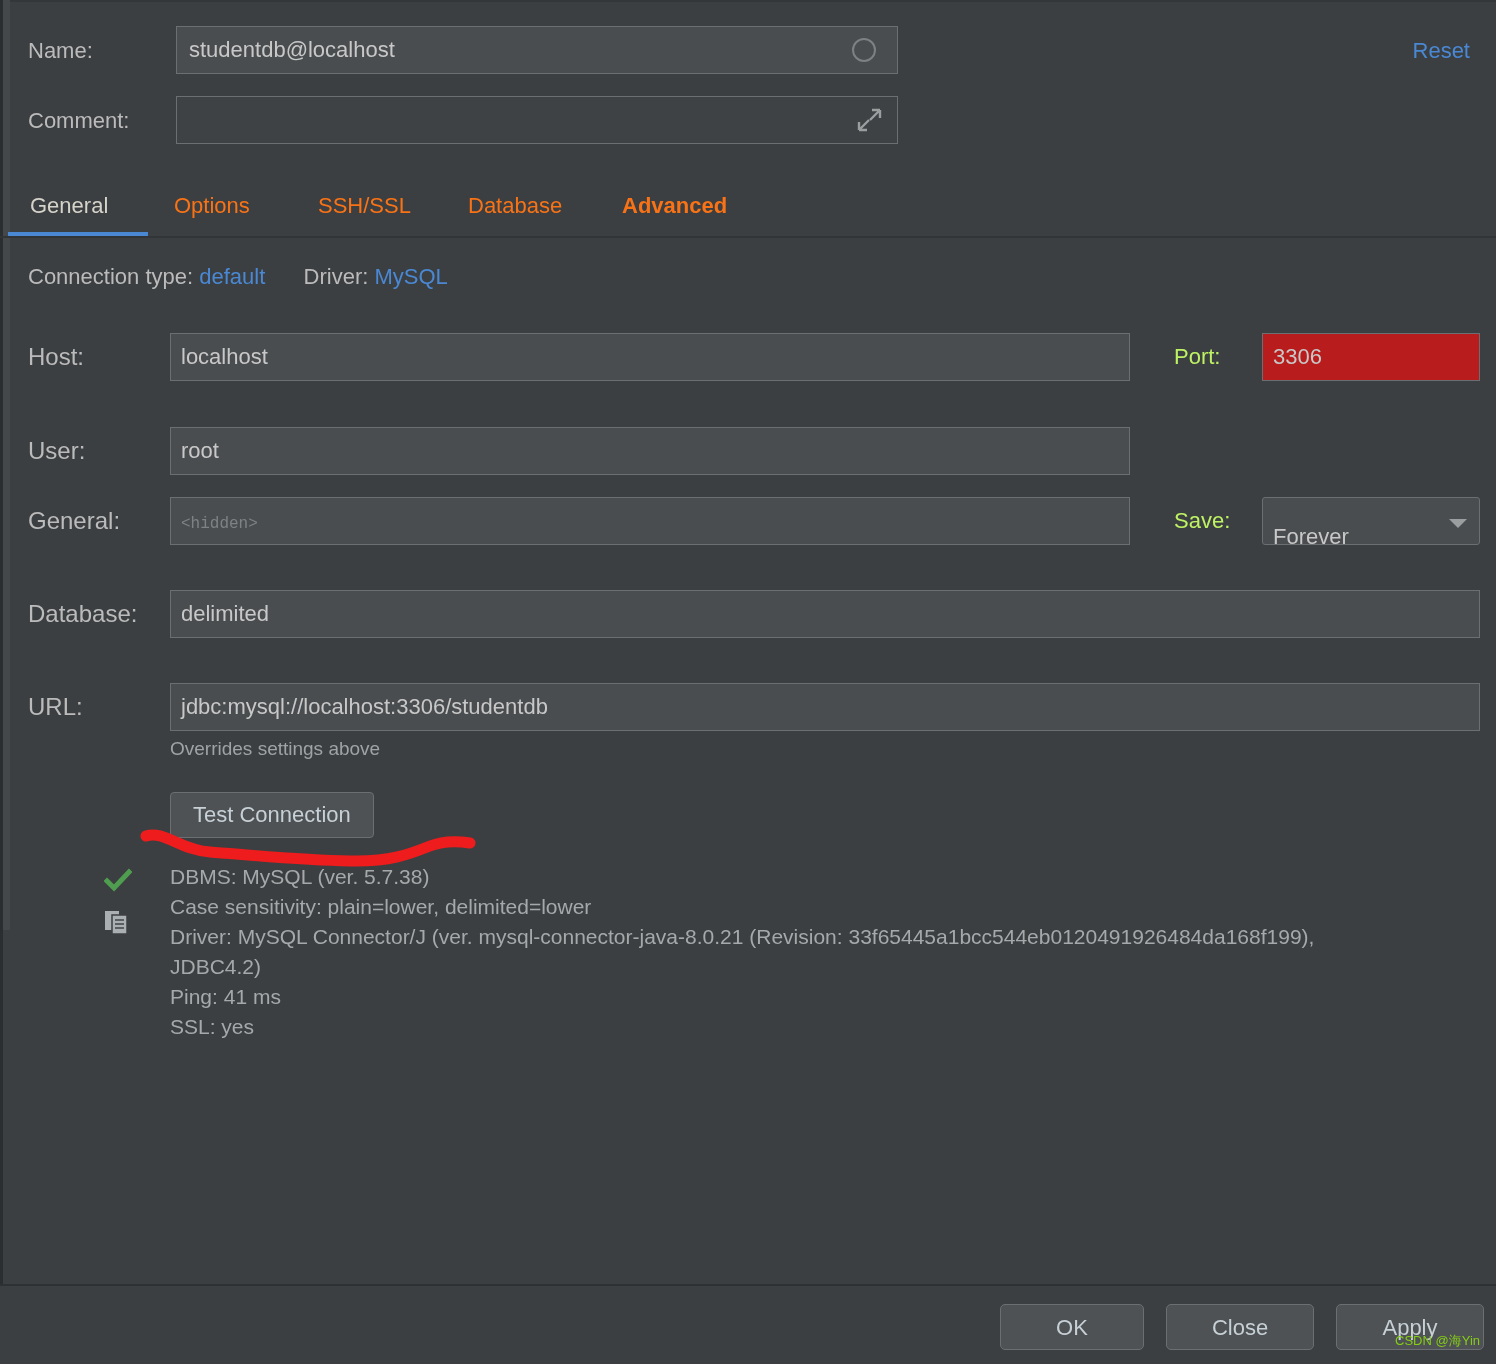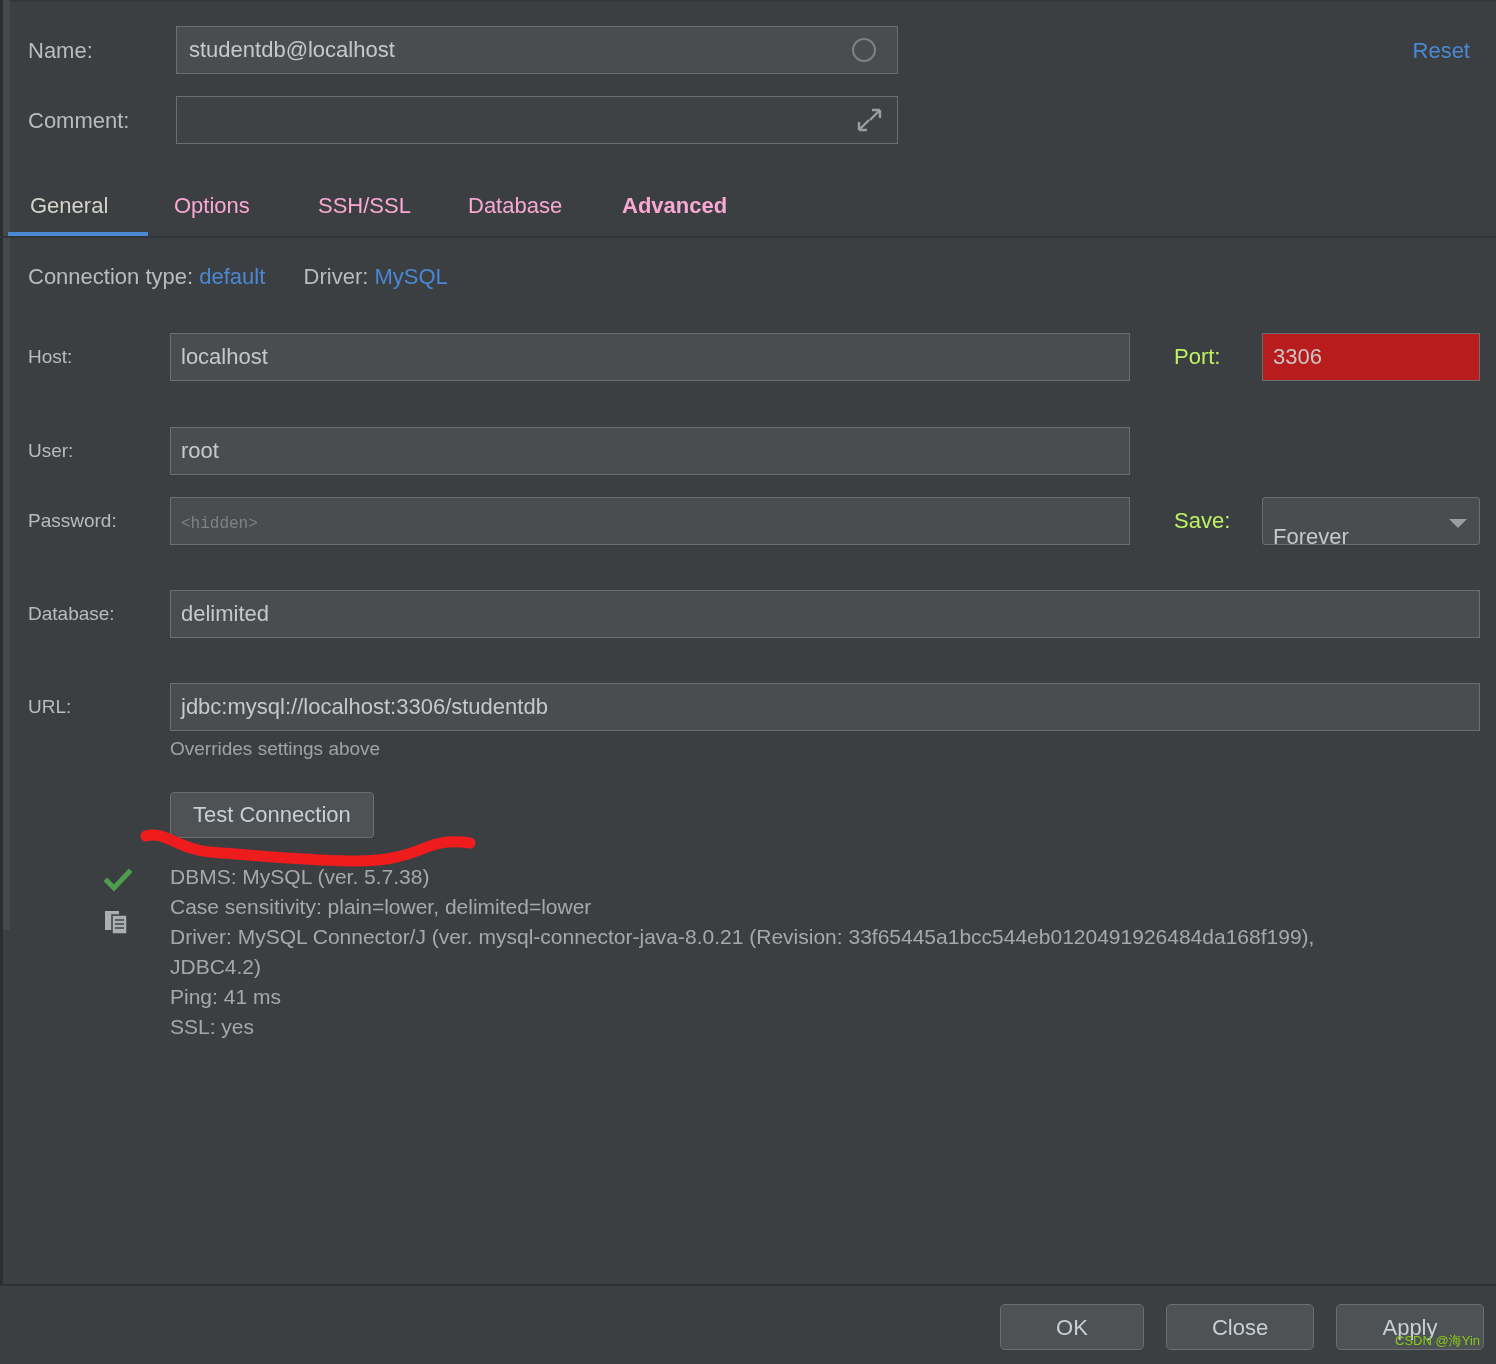--- a/index.html
+++ b/index.html
@@ -102,21 +102,21 @@
     left: 0; right: 0;
     top: 178px;
     height: 58px;
   }
   .tab {
     position: absolute;
     top: 0;
     height: 56px;
     line-height: 56px;
     font-size: 22px;
-    color: #f9a8d4;
+    color: #f97316;
     cursor: pointer;
     white-space: nowrap;
   }
   .tab.active { color: #d6d3cb; }
   .tab-underline {
     position: absolute;
     bottom: 0;
     height: 4px;
     background: #4a88d4;
   }
@@ -137,21 +137,21 @@
     white-space: nowrap;
   }
   .conn-line .k { color: #bbbbbb; }
   .conn-line .v { color: #4a88d4; cursor: pointer; }
   .conn-gap { display: inline-block; width: 26px; }
 
   .frow { position: absolute; left: 0; right: 0; height: 48px; }
   .frow .flabel {
     position: absolute;
     left: 28px;
-    font-size: 19px;
+    font-size: 24px;
     line-height: 48px;
     color: #bbbbbb;
     white-space: nowrap;
   }
   .frow .finput {
     position: absolute;
     box-sizing: border-box;
     left: 170px;
     height: 48px;
     background: #4a4d4f;
@@ -350,21 +350,21 @@
     <div class="side-label" style="left:1174px;top:0;">Port:</div>
     <div class="side-input" style="left:1262px;top:0;width:218px;">3306</div>
   </div>
 
   <div class="frow" style="top:427px;">
     <div class="flabel">User:</div>
     <div class="finput" style="width:960px;">root</div>
   </div>
 
   <div class="frow" style="top:497px;">
-    <div class="flabel">Password:</div>
+    <div class="flabel">General:</div>
     <div class="finput" style="width:960px;">
       <span class="ph">&lt;hidden&gt;</span>
     </div>
     <div class="side-label" style="left:1174px;top:0;">Save:</div>
     <div class="combo" style="left:1262px;top:0;width:218px;">
       <span>Forever</span>
       <span class="arrow"></span>
     </div>
   </div>
 

